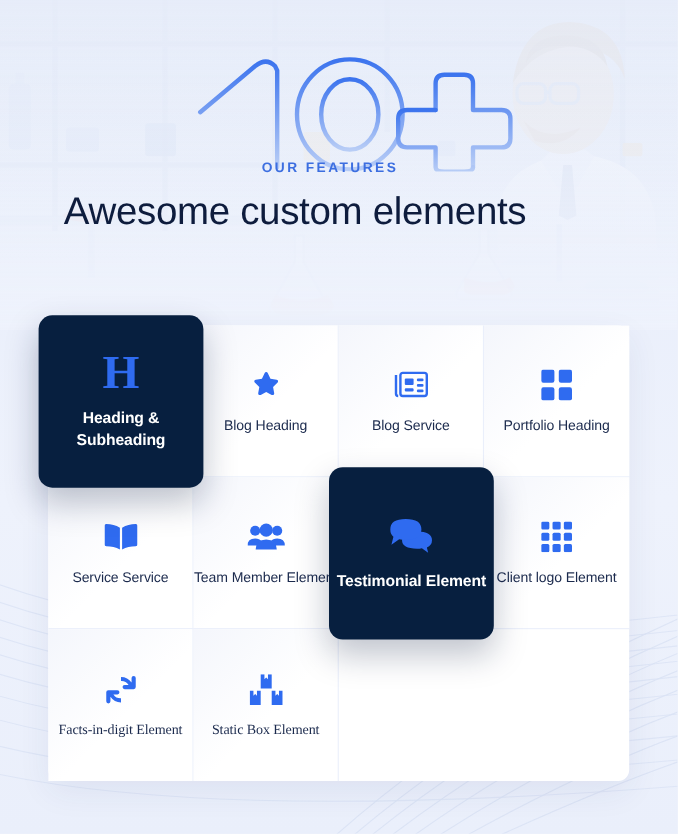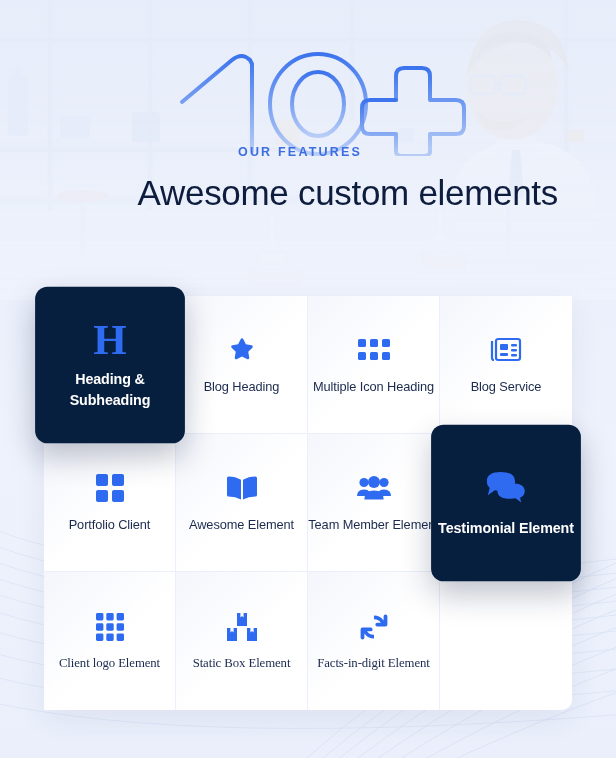--- a/index.html
+++ b/index.html
@@ -38,21 +38,21 @@
     text-align: center; pointer-events: none;
   }
   .eyebrow {
     position: absolute; left: 0; top: 145px; width: 600px;
     text-align: center;
     font-size: 12.5px; font-weight: bold; letter-spacing: 2.2px;
     color: #3c6ee0;
   }
   .hero-title {
     position: absolute; left: 58px; top: 172px; width: 500px;
-    text-align: right;
+    text-align: left;
     font-size: 35px; line-height: 1.18; font-weight: 400;
     color: #0e1c3d; letter-spacing: -.3px;
   }
 
   
   #panel {
     position: absolute; left: 44px; top: 296px;
     width: 528px; height: 414px;
     background: #ffffff;
     border-radius: 10px;
@@ -229,33 +229,20 @@
 
   <div class="cell">
     <span class="ico">
       <svg width="30" height="30" viewBox="0 0 24 24" fill="#2f6bf0">
         <path d="M12 2.6c.5 0 .9.3 1.1.7l2 4.1 4.5.7c1 .1 1.4 1.4.7 2.1l-3.3 3.2.8 4.5c.2 1-.9 1.8-1.8 1.3L12 17.1l-4 2.1c-.9.5-2-.3-1.8-1.3l.8-4.5-3.3-3.2c-.7-.7-.3-2 .7-2.1l4.5-.7 2-4.1c.2-.4.6-.7 1.1-.7z"></path>
       </svg>
     </span>
     <span class="lbl">Blog Heading</span>
   </div>
 
-  <div class="cell">
-    <span class="ico">
-      <svg width="32" height="22" viewBox="0 0 32 22" fill="#2f6bf0">
-        <rect x="0" y="0" width="8" height="8" rx="1.6"></rect>
-          <rect x="12" y="0" width="8" height="8" rx="1.6"></rect>
-          <rect x="24" y="0" width="8" height="8" rx="1.6"></rect>
-        <rect x="0" y="13" width="8" height="8" rx="1.6"></rect>
-          <rect x="12" y="13" width="8" height="8" rx="1.6"></rect>
-          <rect x="24" y="13" width="8" height="8" rx="1.6"></rect>
-      </svg>
-    </span>
-    <span class="lbl">Multiple Icon Heading</span>
-  </div>
 
   <div class="cell">
     <span class="ico">
       <svg width="32" height="26" viewBox="0 0 32 26" fill="none" stroke="#2f6bf0" stroke-width="2.2" stroke-linejoin="round">
         <path d="M2 4 L2 21 Q2 23 4 23"></path>
         <rect x="6" y="2" width="24" height="21" rx="2.2"></rect>
         <rect x="10" y="7" width="8" height="6" rx="1" fill="#2f6bf0" stroke="none"></rect>
         <rect x="10" y="16" width="8" height="3" rx="1" fill="#2f6bf0" stroke="none"></rect>
         <rect x="21" y="7" width="6" height="2.6" rx="1" fill="#2f6bf0" stroke="none"></rect>
         <rect x="21" y="12" width="6" height="2.6" rx="1" fill="#2f6bf0" stroke="none"></rect>
@@ -267,31 +254,31 @@
 
   <div class="cell">
     <span class="ico">
       <svg width="28" height="28" viewBox="0 0 28 28" fill="#2f6bf0">
         <rect x="0" y="0" width="12" height="12" rx="2"></rect>
           <rect x="16" y="0" width="12" height="12" rx="2"></rect>
         <rect x="0" y="16" width="12" height="12" rx="2"></rect>
           <rect x="16" y="16" width="12" height="12" rx="2"></rect>
       </svg>
     </span>
-    <span class="lbl">Portfolio Client</span>
+    <span class="lbl">Portfolio Heading</span>
   </div>
 
   <div class="cell">
     <span class="ico">
       <svg width="30" height="26" viewBox="0 0 30 26" fill="#2f6bf0">
         <path d="M14 4.8 Q8.5 1.4 1.6 1.4 Q0 1.4 0 3 L0 20 Q0 21.6 1.6 21.6 Q8.5 21.6 14 24.6 Z"></path>
         <path d="M16 4.8 Q21.5 1.4 28.4 1.4 Q30 1.4 30 3 L30 20 Q30 21.6 28.4 21.6 Q21.5 21.6 16 24.6 Z"></path>
       </svg>
     </span>
-    <span class="lbl">Awesome Element</span>
+    <span class="lbl">Service Service</span>
   </div>
 
   <div class="cell">
     <span class="ico">
       <svg width="34" height="26" viewBox="0 0 34 26" fill="#2f6bf0">
         <circle cx="7" cy="7.5" r="4.6"></circle>
           <circle cx="27" cy="7.5" r="4.6"></circle>
         <path d="M0 21 Q0 14.5 7 14.5 Q11 14.5 12.6 16.8 Q9 18.6 9 21 Z"></path>
         <path d="M34 21 Q34 14.5 27 14.5 Q23 14.5 21.4 16.8 Q25 18.6 25 21 Z"></path>
         <circle cx="17" cy="7" r="6"></circle>
@@ -324,33 +311,33 @@
         <rect x="0" y="20.6" width="7.4" height="7.4" rx="1.4"></rect>
           <rect x="10.3" y="20.6" width="7.4" height="7.4" rx="1.4"></rect>
           <rect x="20.6" y="20.6" width="7.4" height="7.4" rx="1.4"></rect>
       </svg>
     </span>
     <span class="lbl">Client logo Element</span>
   </div>
 
   <div class="cell">
     <span class="ico">
+      <svg width="28" height="28" viewBox="0 0 28 28" fill="#2f6bf0">
+        <path d="M14 2.4 a11.6 11.6 0 0 1 9.6 5.1 l0 -4.1 a1.9 1.9 0 0 1 3.8 0 l0 8.2 a1.9 1.9 0 0 1 -1.9 1.9 l-8.2 0 a1.9 1.9 0 0 1 0 -3.8 l3.6 0 A7.8 7.8 0 0 0 14 6.2 Z"></path>
+        <path d="M14 25.6 a11.6 11.6 0 0 1 -9.6 -5.1 l0 4.1 a1.9 1.9 0 0 1 -3.8 0 l0 -8.2 a1.9 1.9 0 0 1 1.9 -1.9 l8.2 0 a1.9 1.9 0 0 1 0 3.8 l-3.6 0 A7.8 7.8 0 0 0 14 21.8 Z"></path>
+      </svg>
+    </span>
+    <span class="lbl">Facts-in-digit Element</span>
+  </div>
+
+  <div class="cell">
+    <span class="ico">
       <svg width="30" height="28" viewBox="0 0 30 28" fill="#2f6bf0">
         <path d="M10 0 h10 v13 h-10 z M13.4 0 h3.2 v4.4 l-1.6 -1.4 l-1.6 1.4 z" fill-rule="evenodd"></path>
         <path d="M0 15 h10 v13 h-10 z M3.4 15 h3.2 v4.4 l-1.6 -1.4 l-1.6 1.4 z" fill-rule="evenodd"></path>
         <path d="M20 15 h10 v13 h-10 z M23.4 15 h3.2 v4.4 l-1.6 -1.4 l-1.6 1.4 z" fill-rule="evenodd"></path>
       </svg>
     </span>
     <span class="lbl">Static Box Element</span>
   </div>
 
-  <div class="cell">
-    <span class="ico">
-      <svg width="28" height="28" viewBox="0 0 28 28" fill="#2f6bf0">
-        <path d="M14 2.4 a11.6 11.6 0 0 1 9.6 5.1 l0 -4.1 a1.9 1.9 0 0 1 3.8 0 l0 8.2 a1.9 1.9 0 0 1 -1.9 1.9 l-8.2 0 a1.9 1.9 0 0 1 0 -3.8 l3.6 0 A7.8 7.8 0 0 0 14 6.2 Z"></path>
-        <path d="M14 25.6 a11.6 11.6 0 0 1 -9.6 -5.1 l0 4.1 a1.9 1.9 0 0 1 -3.8 0 l0 -8.2 a1.9 1.9 0 0 1 1.9 -1.9 l8.2 0 a1.9 1.9 0 0 1 0 3.8 l-3.6 0 A7.8 7.8 0 0 0 14 21.8 Z"></path>
-      </svg>
-    </span>
-    <span class="lbl">Facts-in-digit Element</span>
-  </div>
-
 
 </div>
 
 </body></html>

